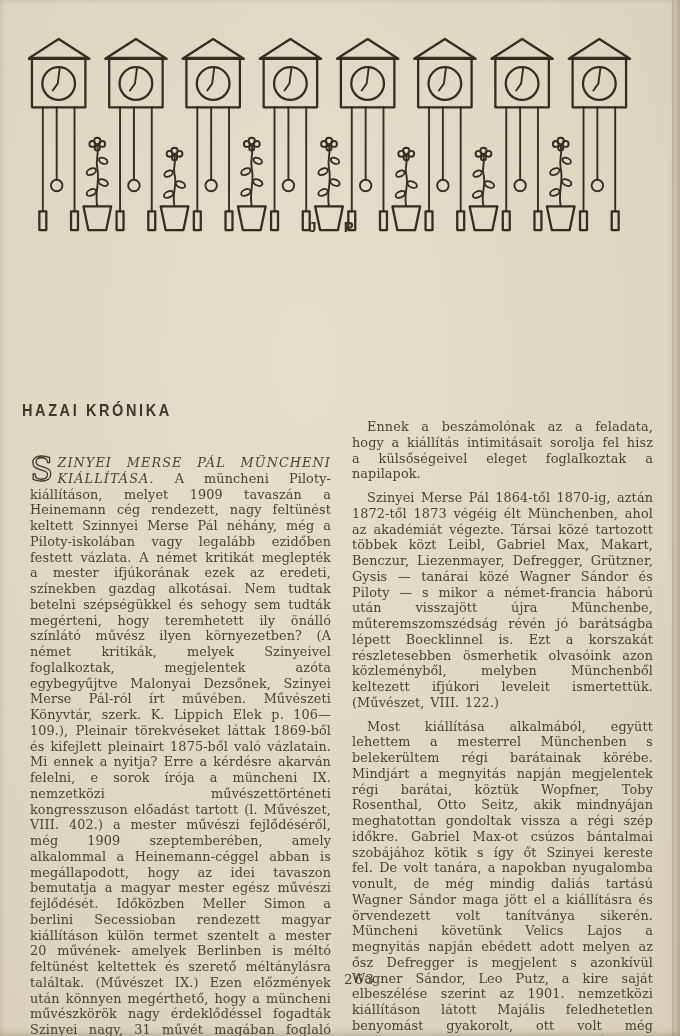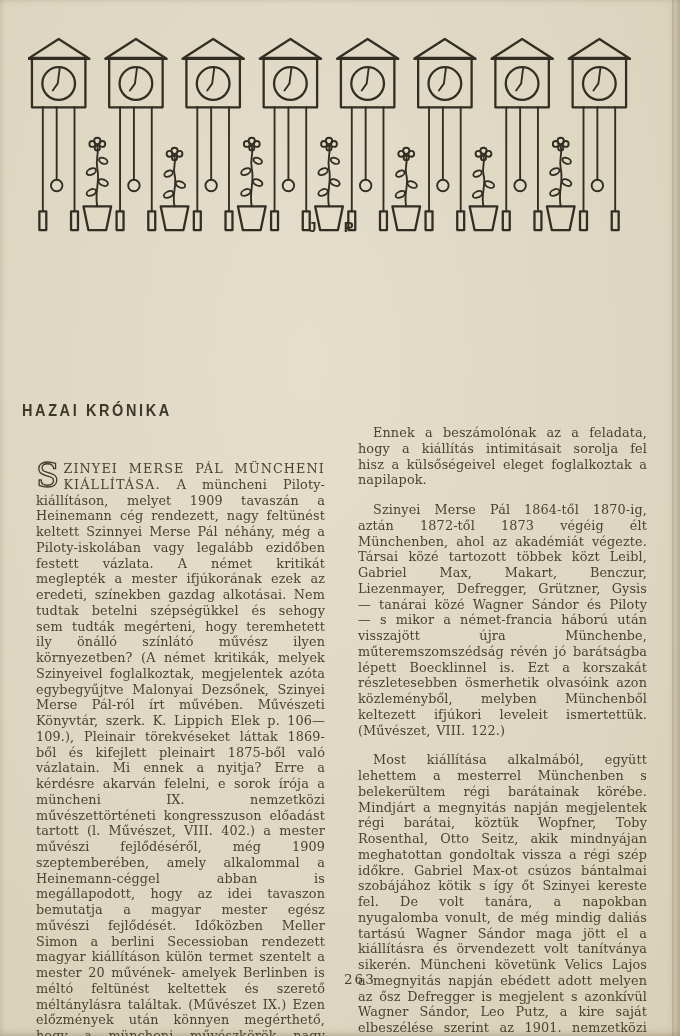--- a/index.html
+++ b/index.html
@@ -33,36 +33,36 @@
     color:#3e382a;transform:scaleY(1.12);transform-origin:left top;
     white-space:nowrap;
   }
   .col{
     position:absolute;width:317px;
     font-size:12.8px;line-height:15.75px;
     text-align:justify;
     word-spacing:1.6px;letter-spacing:.12px;
     hyphens:auto;
   }
-  .col p{margin:14px;}
+  .col p{margin:8px;}
   .col-left{top:447px;left:22px;}
   .col-right{top:411px;left:344px;}
   .col-right p{text-indent:15px;}
   .dropcap{
     float:left;
     font-size:34px;line-height:27px;
     padding:1px 4px 0 0;
     color:transparent;
     -webkit-text-stroke:1.3px #3e382a;
     font-family:"DejaVu Serif","Liberation Serif",serif;
   }
   @supports not (-webkit-text-stroke:1px #000){
     .dropcap{color:#3e382a;}
   }
-  .lead{letter-spacing:1.1px;}
+  .lead{letter-spacing:1.1px;font-style:italic;}
   .pagenum{
     position:absolute;top:971px;left:344px;width:317px;
     padding-right:26px;box-sizing:border-box;
     font-size:13.5px;letter-spacing:2px;color:#443e2c;
   }
 </style>
 </head>
 <body>
 
 <div class="page">

